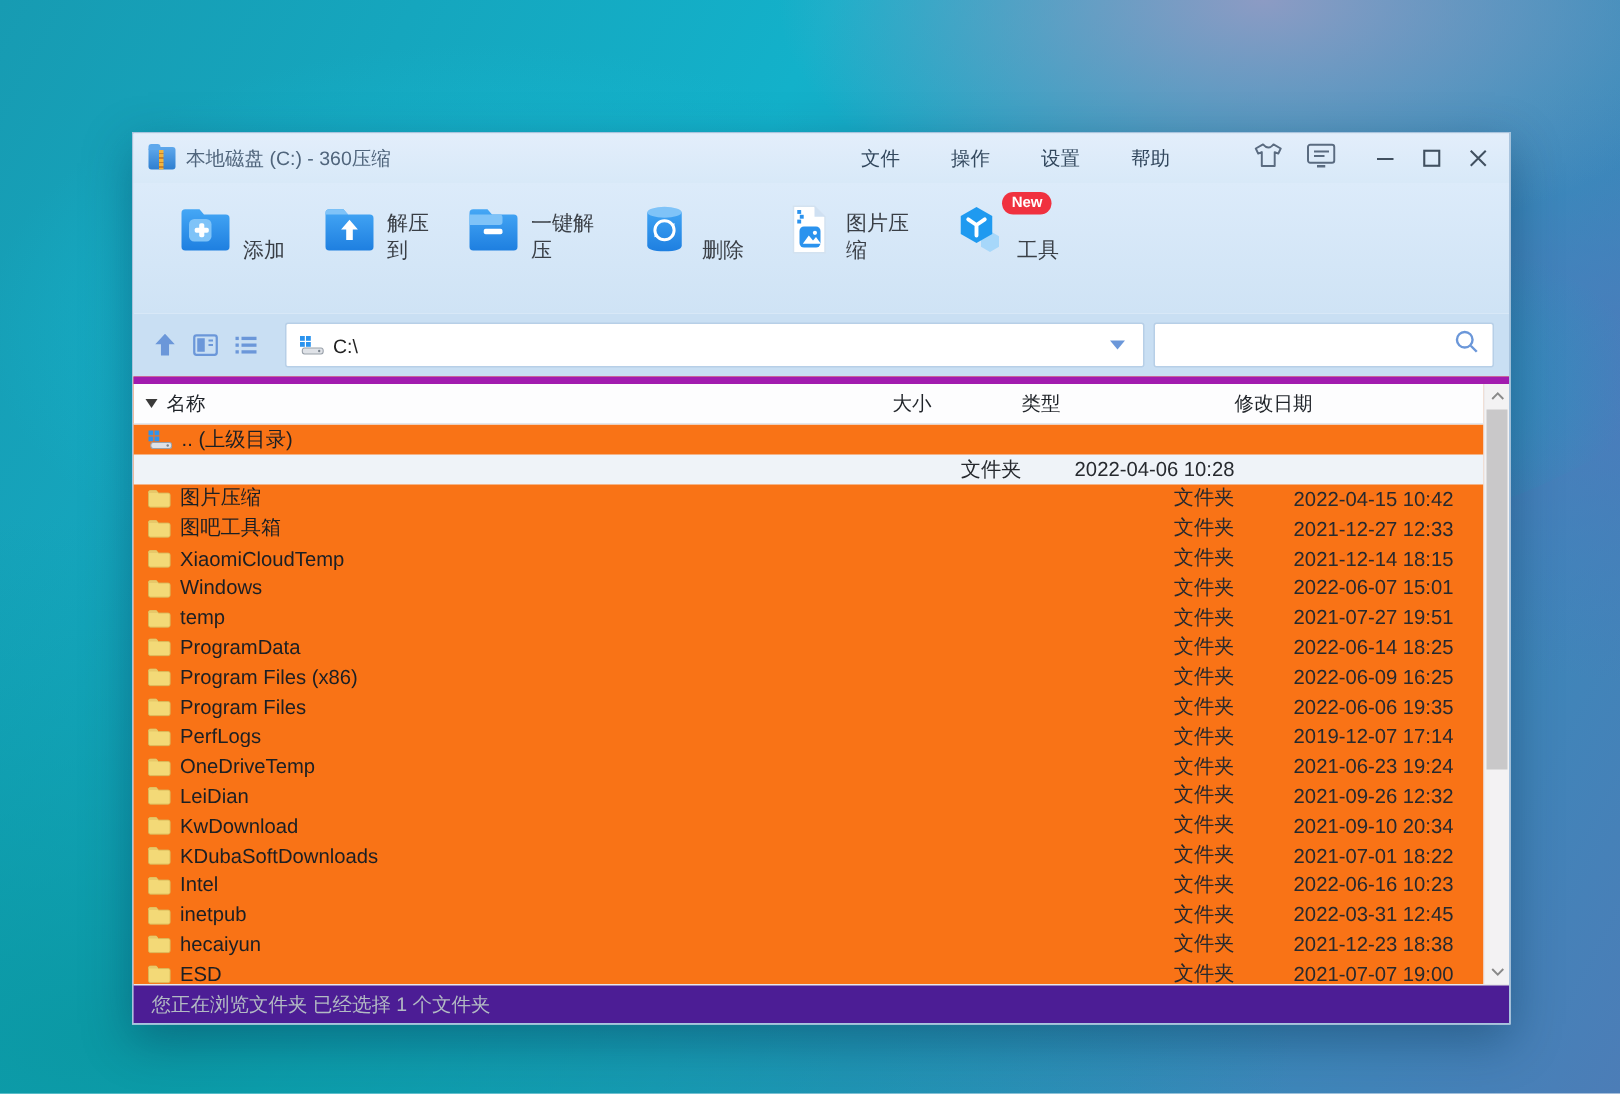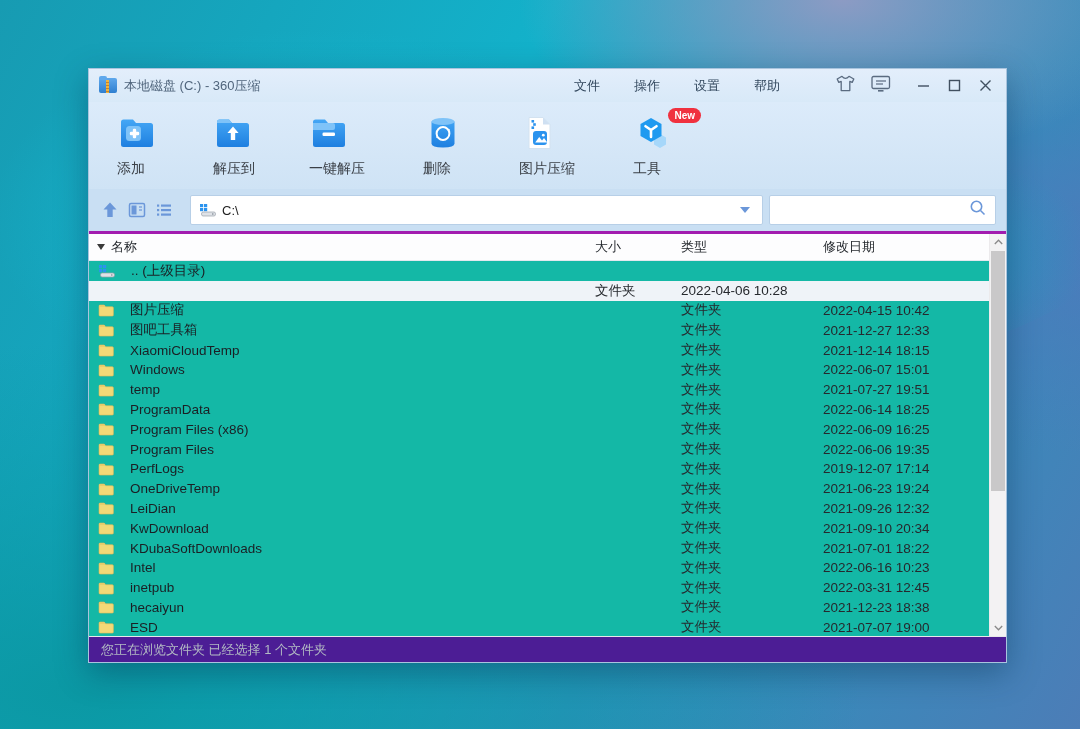--- a/index.html
+++ b/index.html
@@ -12,21 +12,21 @@
       radial-gradient(55% 50% at 103% 35%, rgba(77,122,188,.9) 0%, rgba(77,122,188,0) 55%),
       radial-gradient(50% 42% at 30% 30%, rgba(23,188,214,.85) 0%, rgba(23,188,214,0) 62%),
       radial-gradient(120% 80% at 8% 95%, rgba(10,150,160,.9) 0%, rgba(10,150,160,0) 60%),
       linear-gradient(118deg, #179bb2 0%, #13b1ca 38%, #2a93bd 64%, #4c7db7 100%);
   }
   .wave { position:absolute; right:-80px; top:60px; width:560px; height:300px;
     background:radial-gradient(60% 55% at 45% 70%, rgba(24,160,190,.95), rgba(24,160,190,0) 70%);
     border-radius:50%; transform:rotate(-8deg); }
 
   .window {
-    position:absolute; left:88px; top:68px; width:919px; height:595px;
+    position:absolute; left:88px; top:88px; width:919px; height:595px;
     background:#fff; border:1px solid #a9c4de;
     box-shadow:0 10px 30px rgba(5,40,70,.38);
     display:flex; flex-direction:column;
   }
 
   
   .titlebar { height:33px; flex:0 0 33px; background:linear-gradient(#e3eefb,#d8e9f8);
     display:flex; align-items:center; padding:0 8px 0 10px; }
   .app-icon { width:18px; height:15px; position:relative; margin-right:7px; }
   .app-icon .fold { position:absolute; inset:0; background:linear-gradient(#5fa8ec,#2f7fd0); border-radius:2px; }
@@ -35,50 +35,50 @@
   .title-text { font-size:13px; color:#50657c; }
   .menu { display:flex; gap:34px; margin-left:auto; margin-right:56px; }
   .menu span { font-size:13px; color:#33485e; cursor:default; }
   .tb-icons { display:flex; align-items:center; gap:16px; margin-right:26px; }
   .winctl { display:flex; align-items:center; gap:18px; padding-right:6px; }
   .winctl svg { display:block; }
 
   
   .toolbar { height:87px; flex:0 0 87px; background:linear-gradient(#dcebfa,#cfe3f5);
     display:flex; align-items:flex-start; padding:10px 0 0 28px; gap:18px; }
-  .tool-btn { width:78px; display:flex; flex-direction:column; align-items:flex-start; gap:5px;
+  .tool-btn { width:78px; display:flex; flex-direction:row; align-items:flex-end; gap:5px;
     position:relative; border-radius:4px; padding-top:3px; }
   .tool-btn.wide { width:96px; }
   .tool-btn .t-label { font-size:14px; color:#3a3f46; }
   .badge-new { position:absolute; top:-4px; right:10px; background:#f0313f; color:#fff;
     font-size:10px; line-height:15px; padding:0 6px; border-radius:8px; font-weight:bold; }
 
   
   .addressbar { height:42px; flex:0 0 42px; background:#c9dff3; display:flex; align-items:center; padding:0 10px 0 12px; }
   .nav-ic { margin-right:9px; display:flex; align-items:center; }
   .addr-field { flex:1; height:30px; background:#fff; border:1px solid #b7cfe7; border-radius:2px;
     display:flex; align-items:center; padding:0 8px; margin-left:8px; }
   .addr-path { font-size:13px; color:#222; margin-left:6px; flex:1; }
   .dd-arrow { width:0; height:0; border-left:5px solid transparent; border-right:5px solid transparent;
     border-top:6px solid #6b97d9; margin-right:4px; }
   .search-field { width:227px; height:30px; background:#fff; border:1px solid #b7cfe7; border-radius:2px;
     margin-left:6px; display:flex; align-items:center; justify-content:flex-end; padding:0 8px; }
 
   
-  .list-panel { flex:1; position:relative; background:#14b8a6; overflow:hidden; border-top:3px solid #a21caf; }
+  .list-panel { flex:1; position:relative; background:#f97316; overflow:hidden; border-top:5px solid #a21caf;text-align:right; }
   .cols { display:grid; grid-template-columns:1fr 86px 142px 146px; padding-right:20px; }
   .list-header { height:27px; align-items:center; border-bottom:1px solid #e3e8ee; background:#fdfdfe; margin-right:17px; }
   .list-header .hcell { font-size:13px; color:#1f2328; display:flex; align-items:center; }
   .sort-tri { width:0; height:0; border-left:4.5px solid transparent; border-right:4.5px solid transparent;
     border-top:6px solid #3a3a3a; margin:0 6px 0 8px; }
   .rows { margin-right:17px; }
   .file-row { height:19.8px; align-items:center; cursor:default; }
   .file-row.selected { background:#eff3f8; }
   .cell { font-size:13.5px; color:#1b1f24; white-space:nowrap; overflow:hidden; }
-  .name-cell { display:flex; align-items:center; padding-left:9px; gap:16px; }
+  .name-cell { display:flex; align-items:center; padding-left:9px; gap:6px; }
   .type-cell,.date-cell { color:#26292e; }
 
   .folder-ic { width:16px; height:14px; flex:0 0 16px; }
   .drive-ic { width:17px; height:14px; flex:0 0 17px; }
 
   
   .scrollbar { position:absolute; top:0; right:0; bottom:0; width:17px; background:#f3f2f3; border-left:1px solid #eceaec; }
   .sb-btn { height:16px; display:flex; align-items:center; justify-content:center; }
   .sb-thumb { position:absolute; top:17px; left:1px; right:1px; height:240px; background:#c9c8c9; }
   .sb-down { position:absolute; bottom:0; left:0; right:0; }

